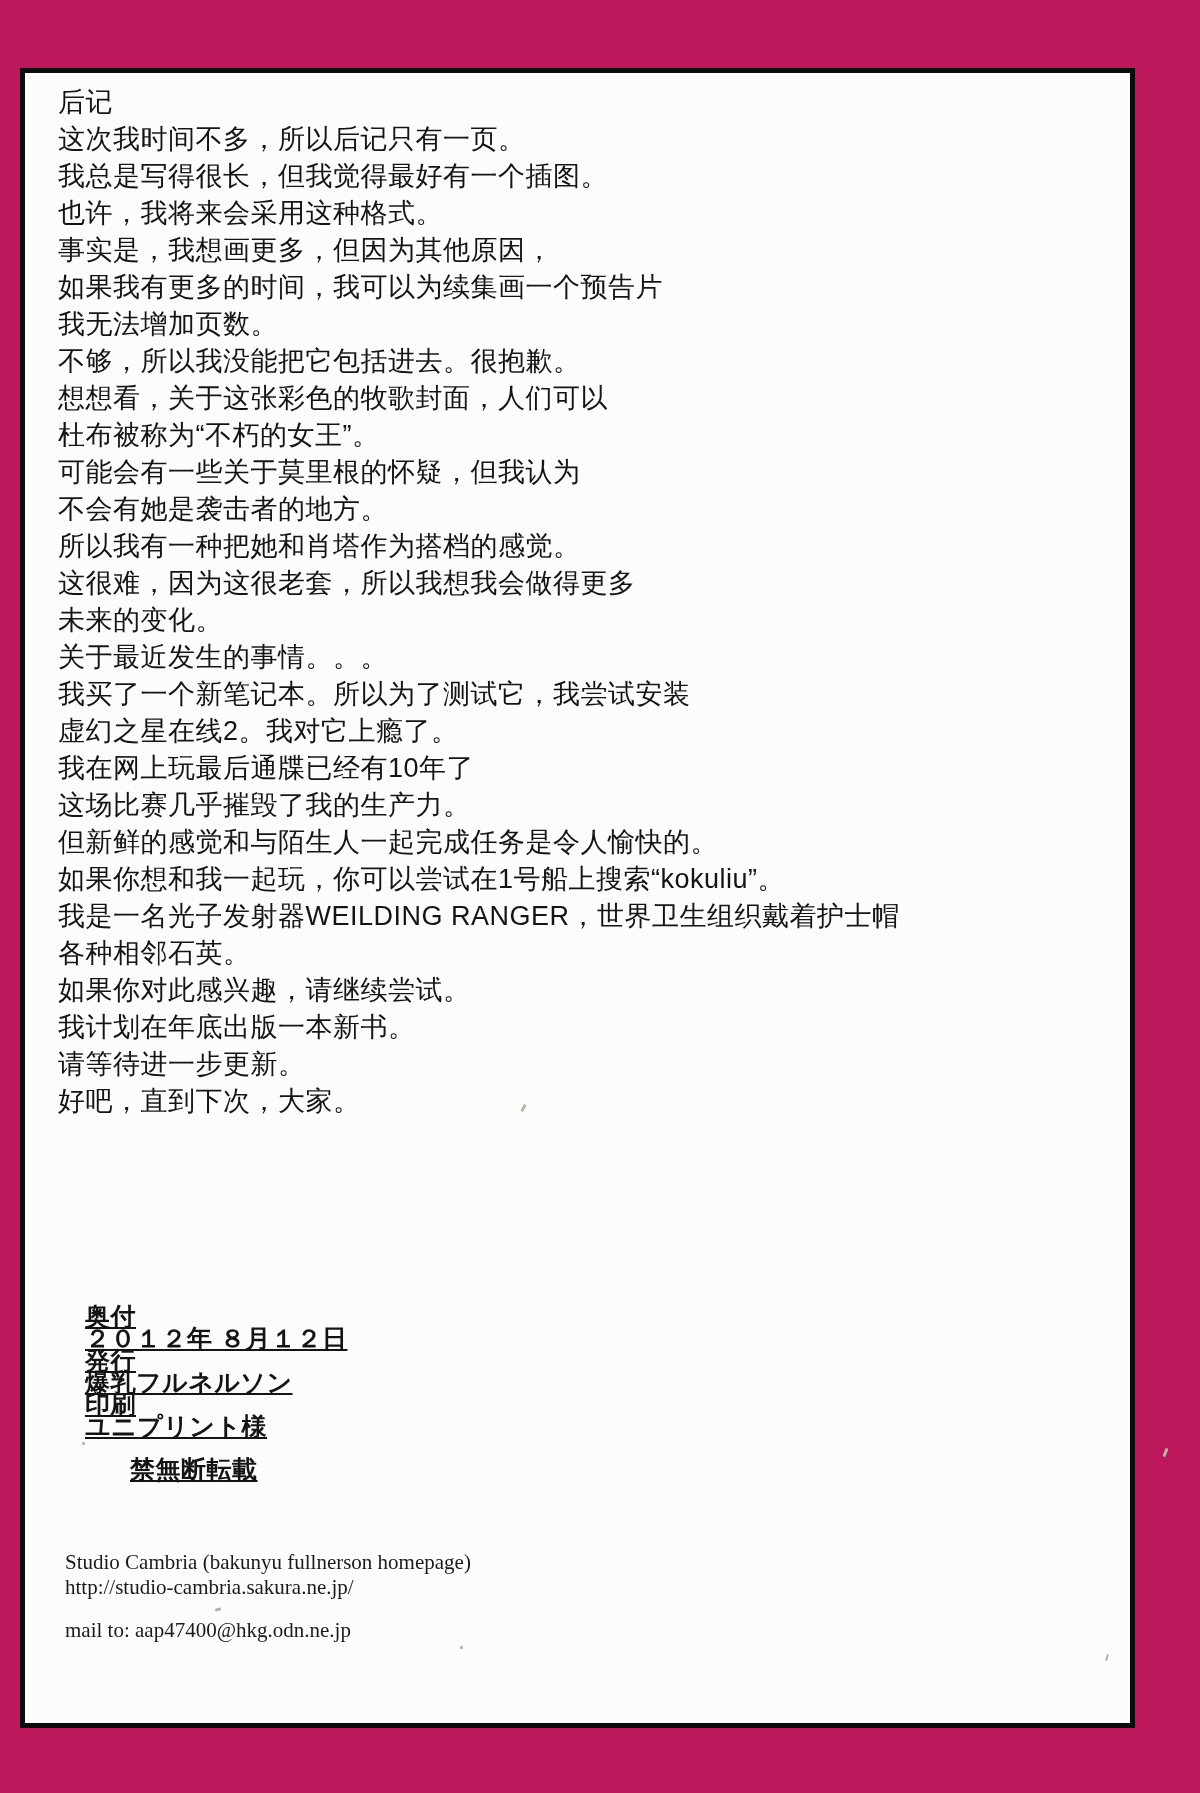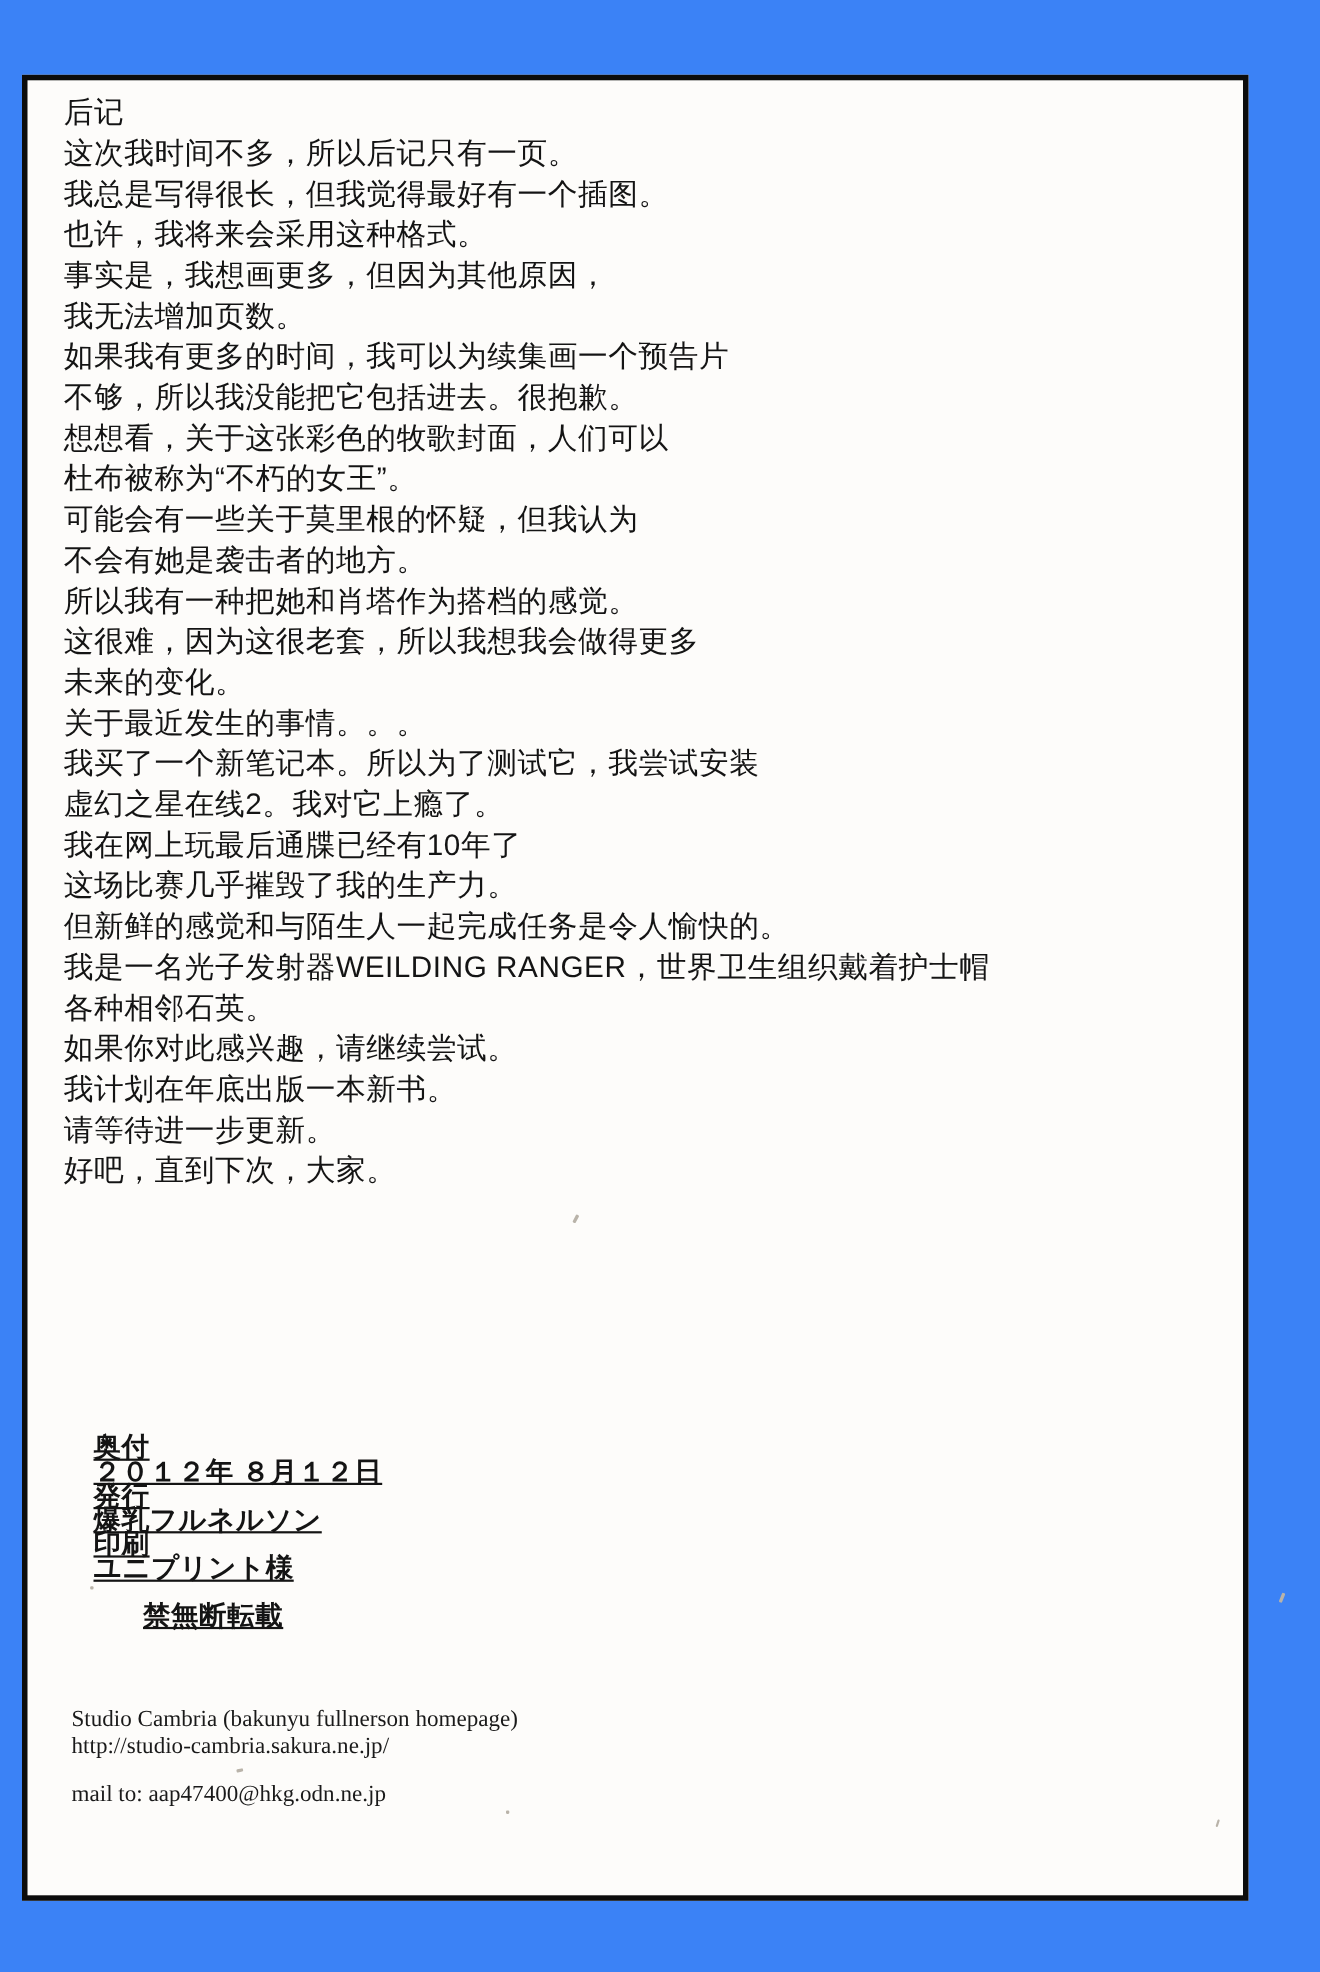--- a/index.html
+++ b/index.html
@@ -1,19 +1,19 @@
 <!DOCTYPE html>
 <html><head>
 <meta charset="utf-8">
 <style>
   html,body{margin:0;padding:0;}
   .page{
     position:relative;
     width:1200px;height:1793px;
-    background:#3b82f6;
+    background:#be185d;
     overflow:hidden;
     font-family:"Liberation Sans",sans-serif;
     color:#141414;
   }
   .frame{
     position:absolute;left:20px;top:68px;
     width:1115px;height:1660px;
     box-sizing:border-box;
     border:5px solid #0c0c0c;
     background:#fdfcfa;
@@ -52,36 +52,37 @@
 
   <div class="frame">
 
     <div class="afterword">
       <div>后记</div>
       <div>
           <div>这次我时间不多，所以后记只有一页。</div>
           <div>我总是写得很长，但我觉得最好有一个插图。</div>
           <div>也许，我将来会采用这种格式。</div>
           <div>事实是，我想画更多，但因为其他原因，</div>
+          <div>如果我有更多的时间，我可以为续集画一个预告片</div>
           <div>我无法增加页数。</div>
-          <div>如果我有更多的时间，我可以为续集画一个预告片</div>
           <div>不够，所以我没能把它包括进去。很抱歉。</div>
           <div>想想看，关于这张彩色的牧歌封面，人们可以</div>
           <div>杜布被称为“不朽的女王”。</div>
           <div>可能会有一些关于莫里根的怀疑，但我认为</div>
           <div>不会有她是袭击者的地方。</div>
           <div>所以我有一种把她和肖塔作为搭档的感觉。</div>
           <div>这很难，因为这很老套，所以我想我会做得更多</div>
           <div>未来的变化。</div>
           <div>关于最近发生的事情。。。</div>
           <div>我买了一个新笔记本。所以为了测试它，我尝试安装</div>
           <div>虚幻之星在线2。我对它上瘾了。</div>
           <div>我在网上玩最后通牒已经有10年了</div>
           <div>这场比赛几乎摧毁了我的生产力。</div>
           <div>但新鲜的感觉和与陌生人一起完成任务是令人愉快的。</div>
+          <div>如果你想和我一起玩，你可以尝试在1号船上搜索“kokuliu”。</div>
           <div>我是一名光子发射器WEILDING RANGER，世界卫生组织戴着护士帽</div>
           <div>各种相邻石英。</div>
           <div>如果你对此感兴趣，请继续尝试。</div>
           <div>我计划在年底出版一本新书。</div>
           <div>请等待进一步更新。</div>
           <div>好吧，直到下次，大家。</div>
         </div>
     </div>
 
     <div class="colophon">

